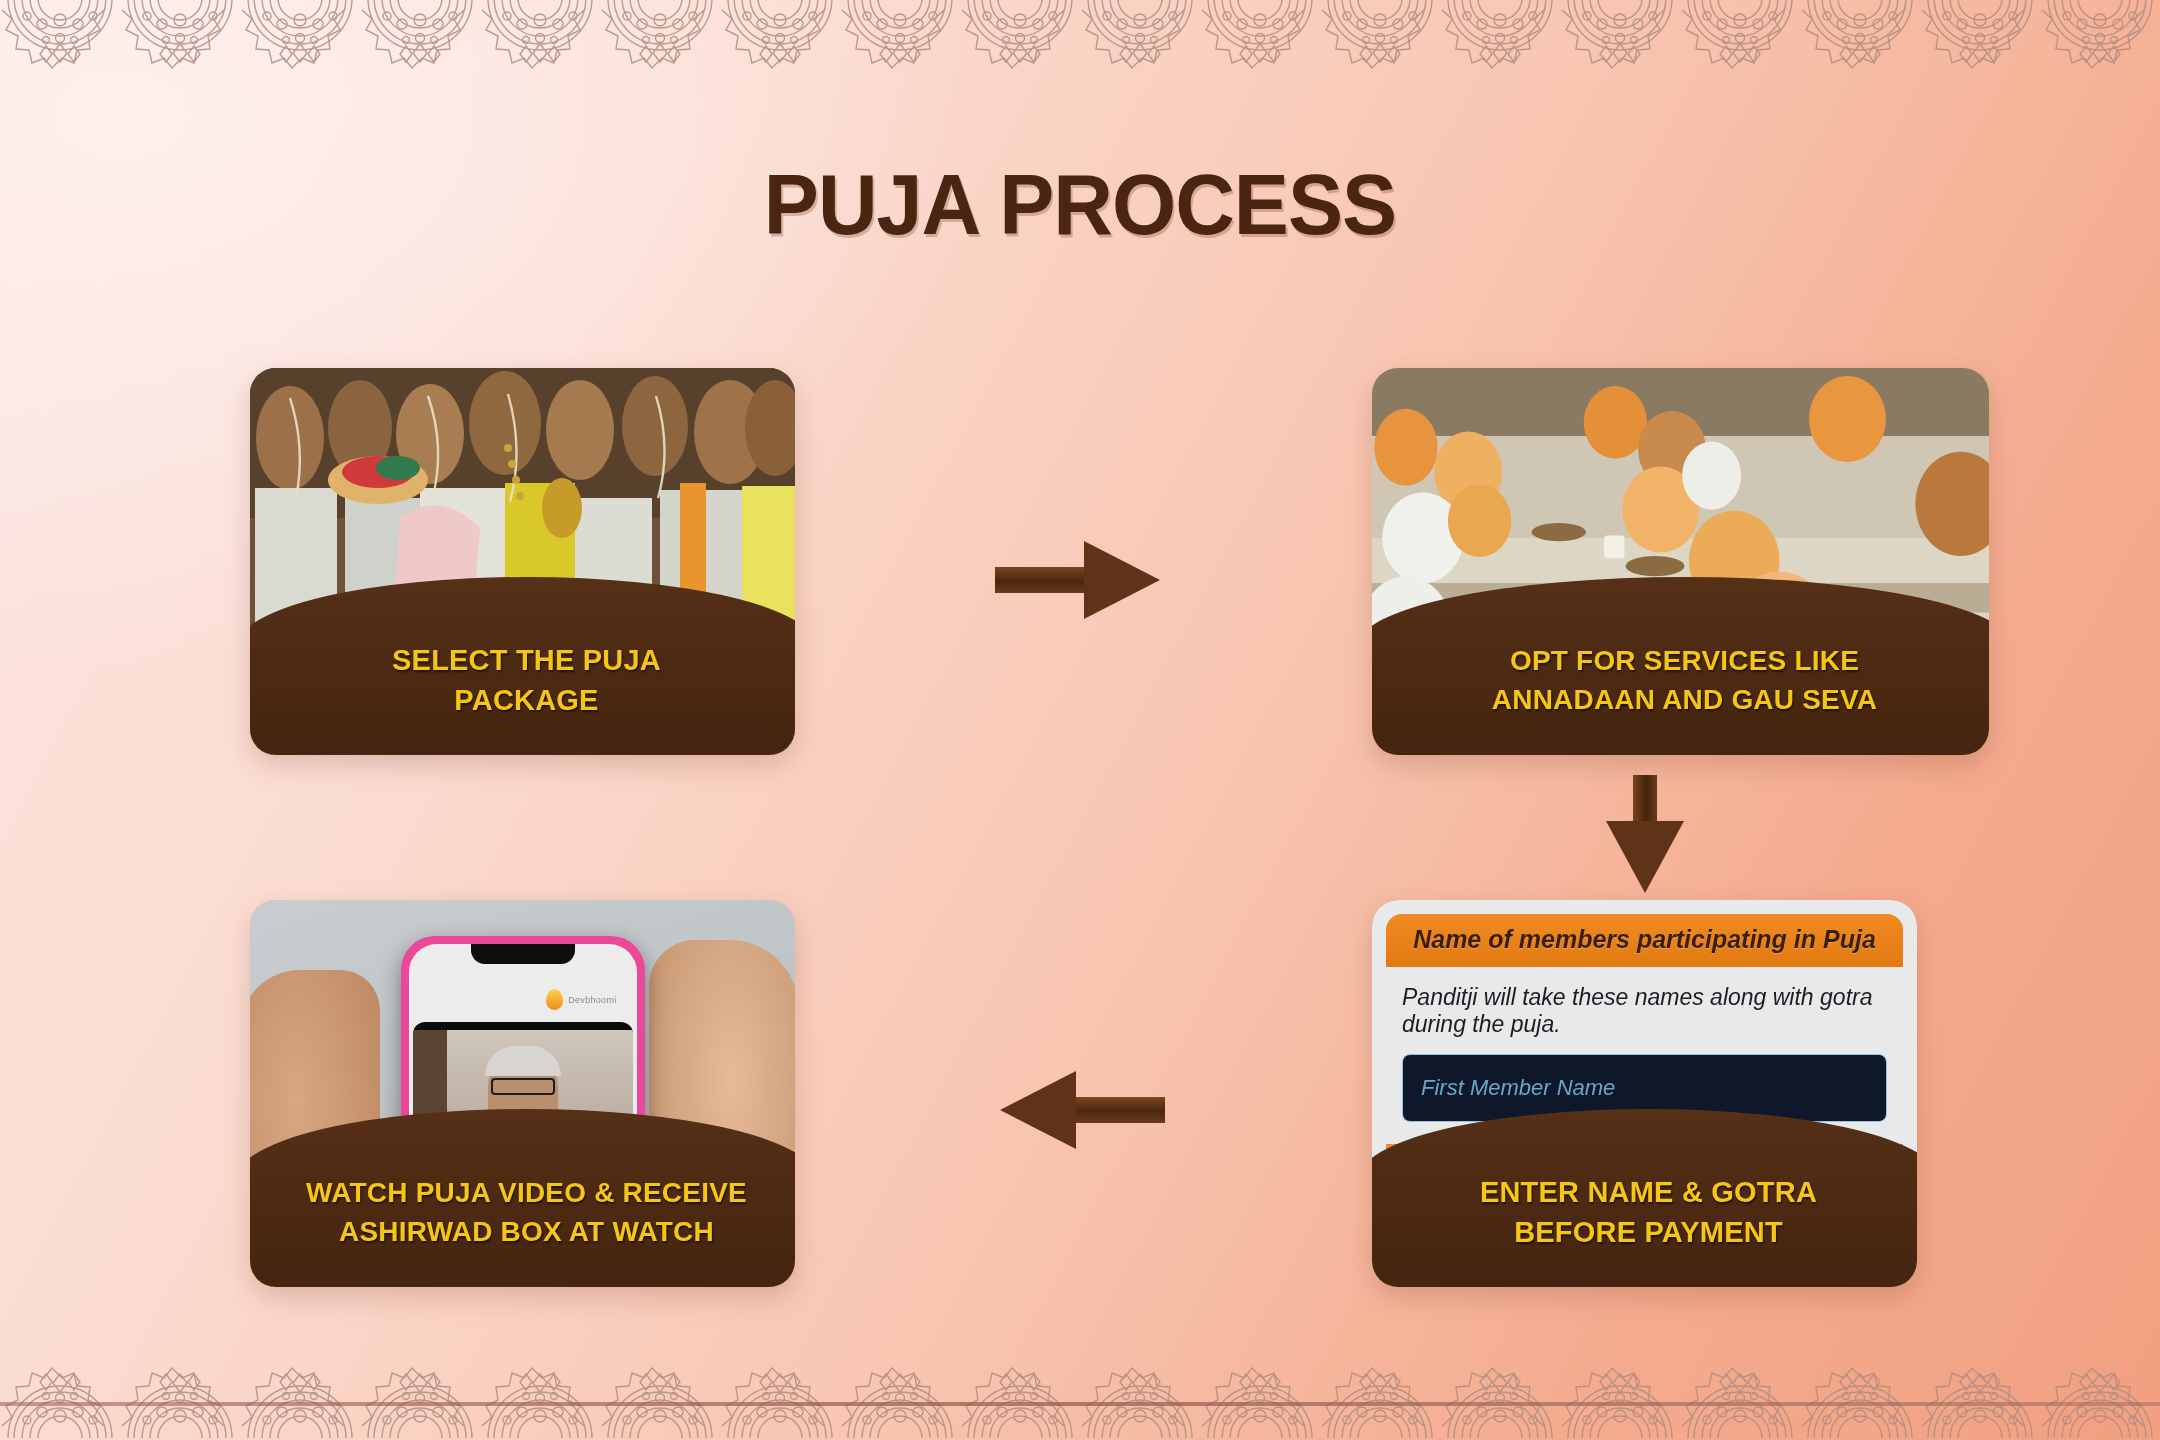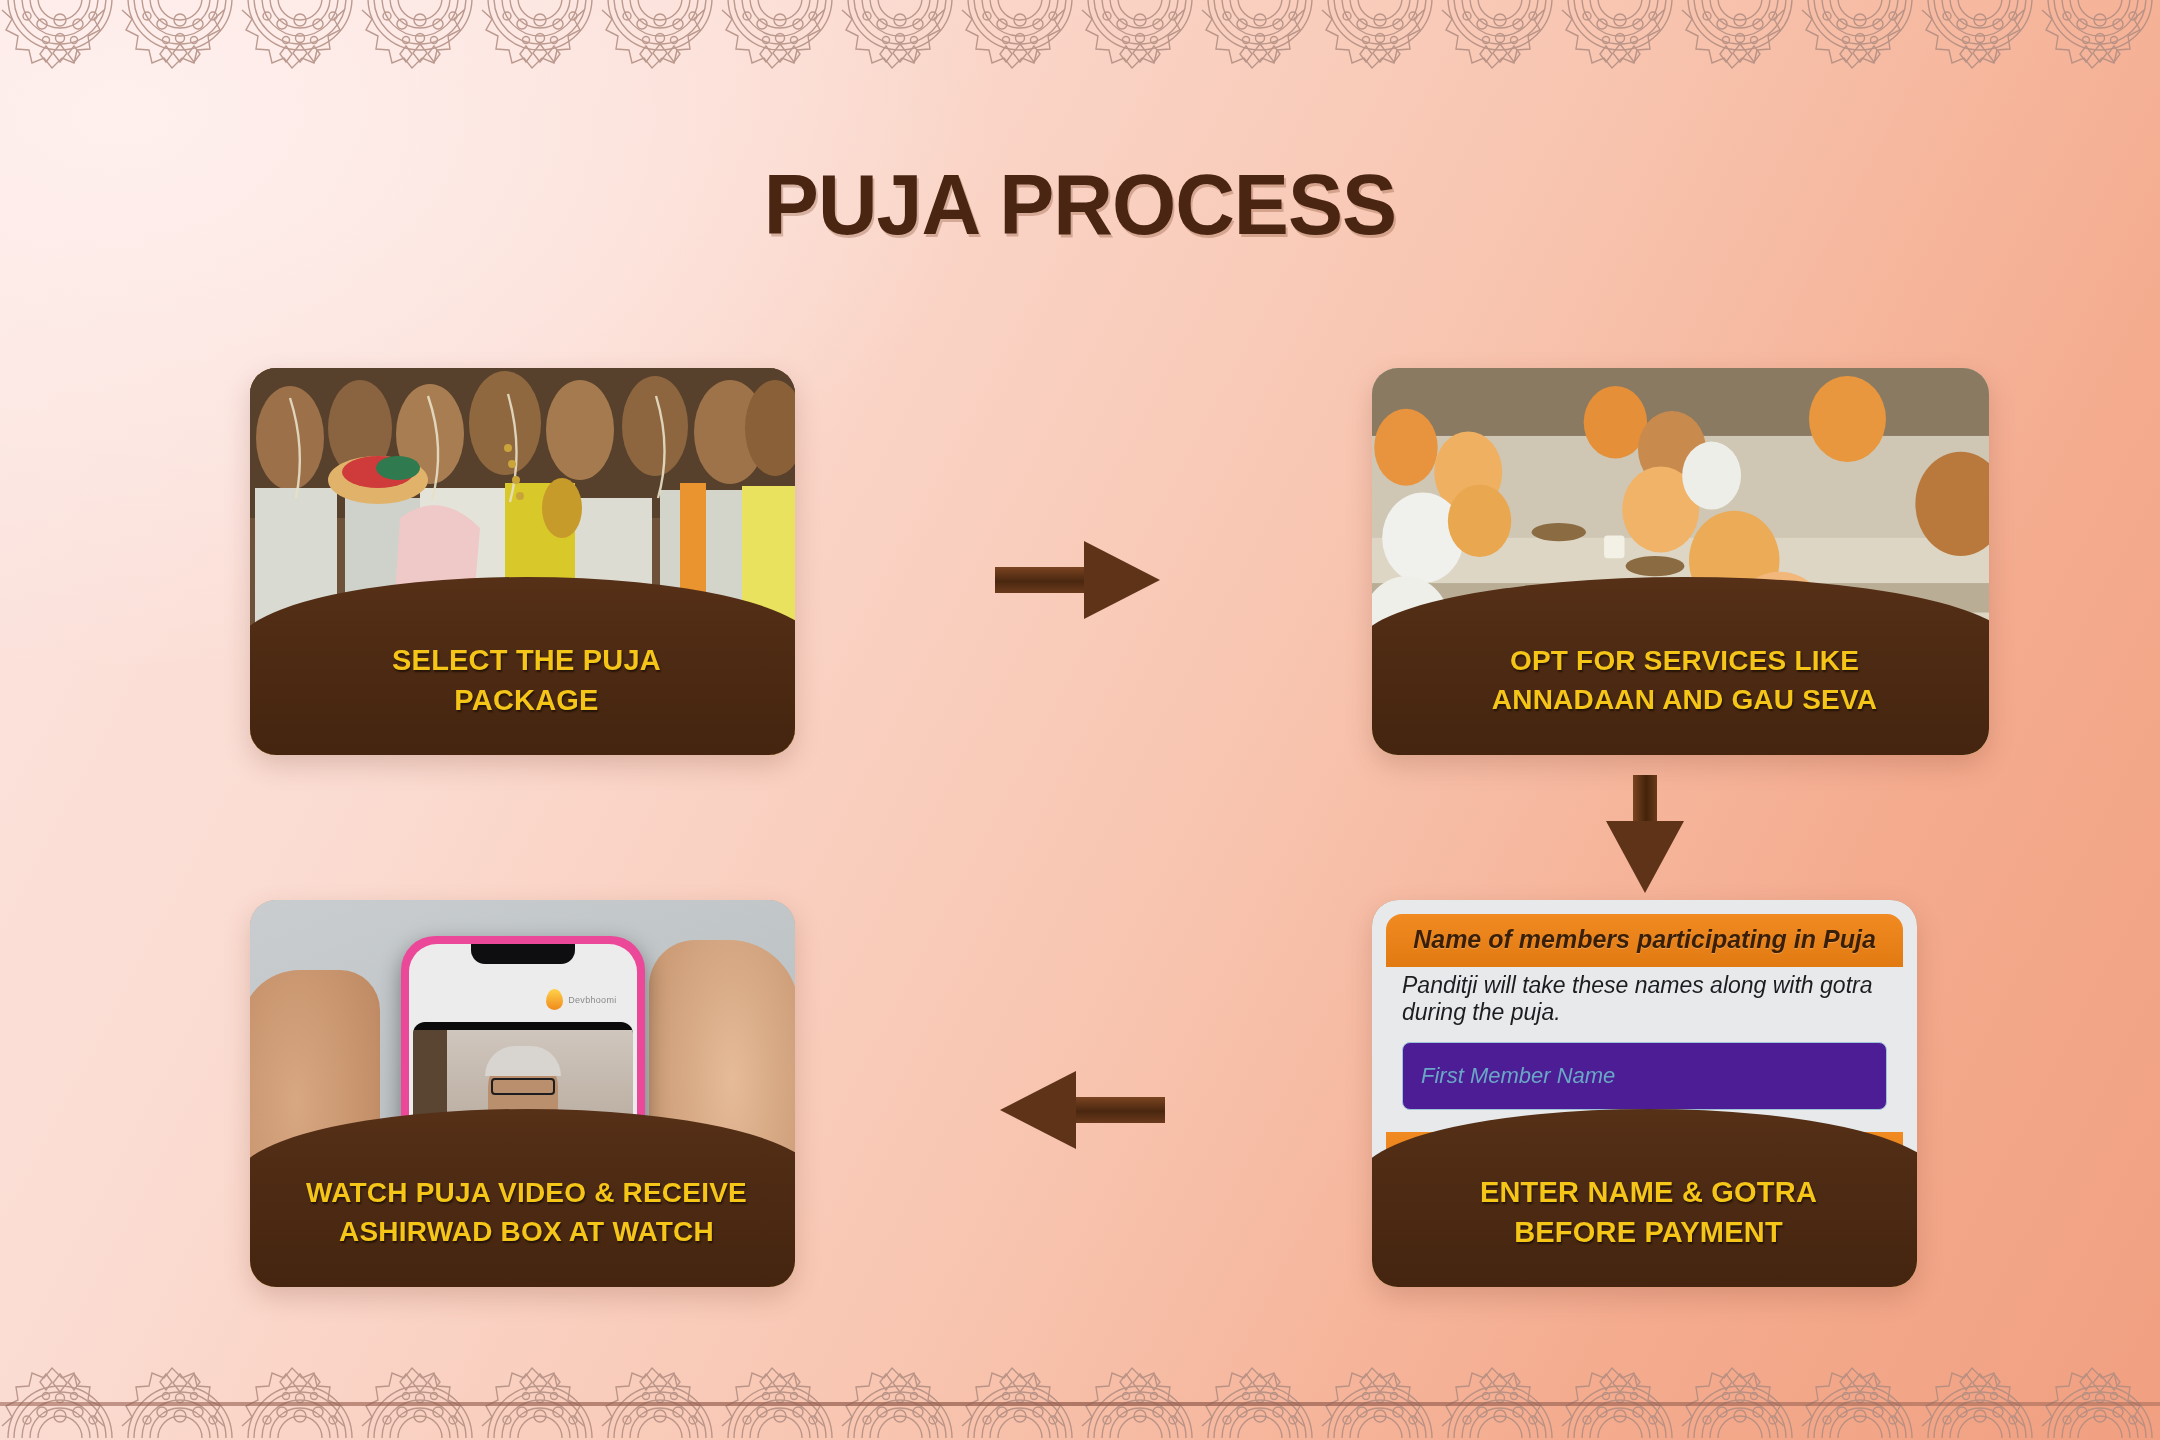--- a/index.html
+++ b/index.html
@@ -128,24 +128,24 @@
      border-radius:26px; padding:14px 14px 0 14px;font-style:italic; }
   .form-inner { background:#e7e9ea; border-radius:16px; overflow:hidden;
      height:100%; }
   .form-bar {
     background:linear-gradient(180deg,#f08a21,#e27a12);
     color:#3a1f08; font-weight:bold; font-size:25px;
     text-align:center; padding:11px 0 13px;
     text-shadow:0 1px 1px rgba(255,255,255,0.25);
   }
   .form-bar.b2 { margin-top:22px; font-size:26px; }
-  .form-note { color:#1b1d20; font-size:23px; padding:5px 16px 0 16px; }
+  .form-note { color:#1b1d20; font-size:23px; padding:17px 16px 0 16px; }
   .form-input {
     margin:16px 16px 0 16px; height:68px; border:1.5px solid #9fc3d8;
-    border-radius:8px; background:#4c1d95; display:flex; align-items:center;
+    border-radius:8px; background:#0f172a; display:flex; align-items:center;
     padding-left:18px; color:#6aa6c6; font-size:22px;
   }
   .form-note2 { color:#1b1d20; font-size:23px; padding:16px 16px 0 16px; }
   .form-input2 {
     margin:14px 16px 0 16px; height:54px; border:1.5px solid #9fc3d8;
     border-radius:8px; background:#eef1f2;
   }
 
   
   .phone-bg { position:absolute; inset:0;

